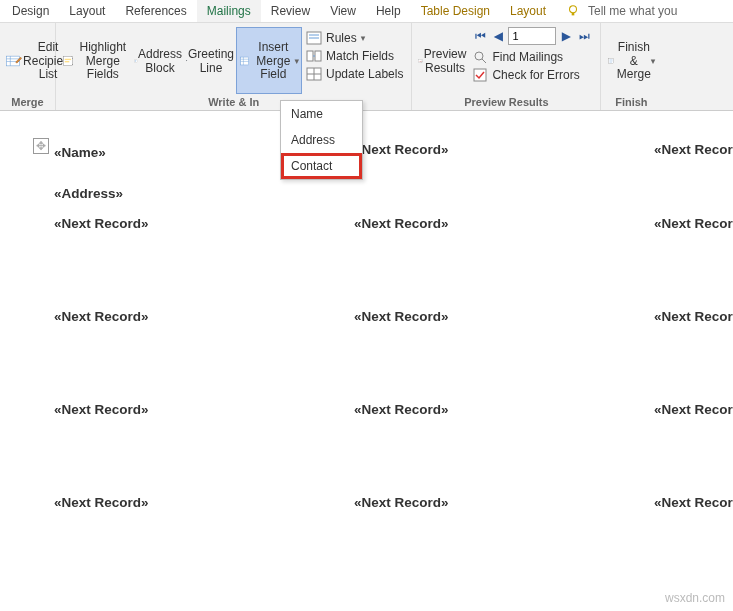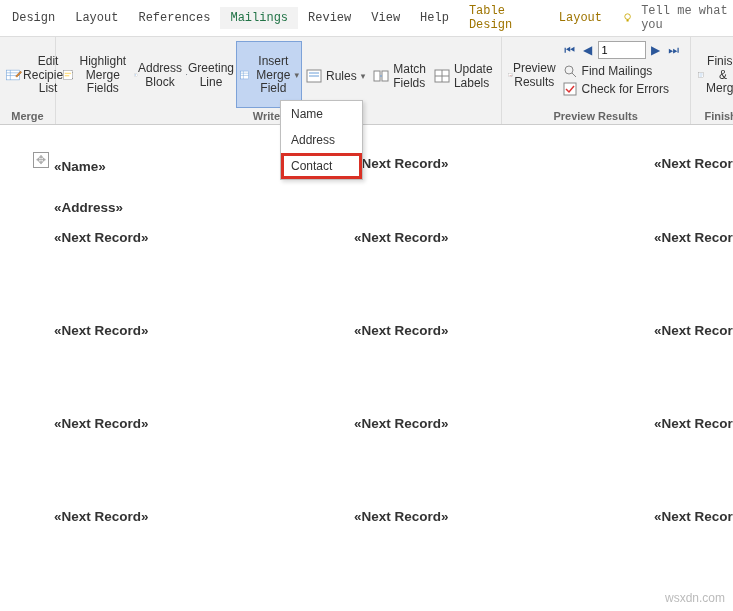--- a/index.html
+++ b/index.html
@@ -12,21 +12,20 @@
       width: 733px;
       height: 611px;
       overflow: hidden;
     }
     .tabs {
       display: flex;
       align-items: center;
       background: #fff;
       border-bottom: 1px solid #ddd;
       padding-left: 2px;
-      font-family: Liberation Mono, monospace;
     }
     .tab {
       padding: 4px 10px;
       cursor: default;
       color: #444;
     }
     .tab.active {
       background: #f2f2f2;
       color: #217346;
     }
@@ -241,21 +240,21 @@
       <div class="big-btn pressed" style="width:66px">
         <svg class="big-icon" viewBox="0 0 30 24">
             <rect x="4" y="3" width="18" height="18" fill="#fff" stroke="#6a9ed8"></rect>
             <line x1="4" y1="8" x2="22" y2="8" stroke="#6a9ed8"></line>
             <line x1="4" y1="13" x2="22" y2="13" stroke="#6a9ed8"></line>
             <line x1="10" y1="3" x2="10" y2="21" stroke="#6a9ed8"></line>
           </svg>
         <span>Insert Merge Field</span>
         <span class="chev">▾</span>
       </div>
-      <div style="display:flex;justify-content:flex-start;padding-top:2px">
+      <div style="display:flex;flex-direction:column;justify-content:flex-start;padding-top:2px">
         <div class="small-row">
           <svg class="small-icon" viewBox="0 0 16 16">
               <rect x="1" y="2" width="14" height="12" fill="#fff" stroke="#888"></rect>
               <line x1="3" y1="5" x2="13" y2="5" stroke="#6a9ed8"></line>
               <line x1="3" y1="8" x2="13" y2="8" stroke="#6a9ed8"></line>
             </svg>
           <span>Rules</span>
           <span class="chev">▾</span>
         </div>
         <div class="small-row">

